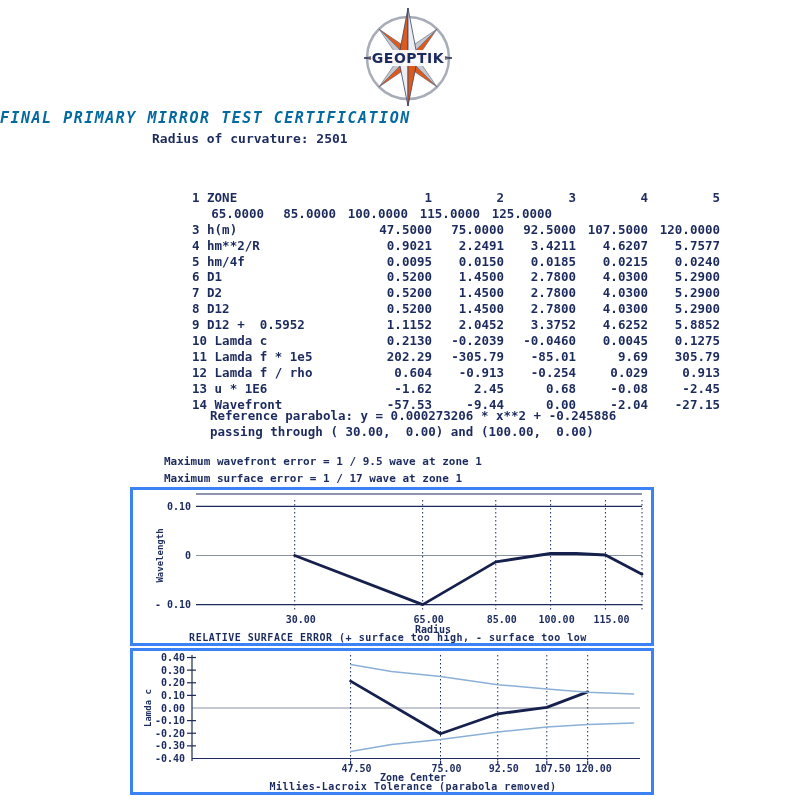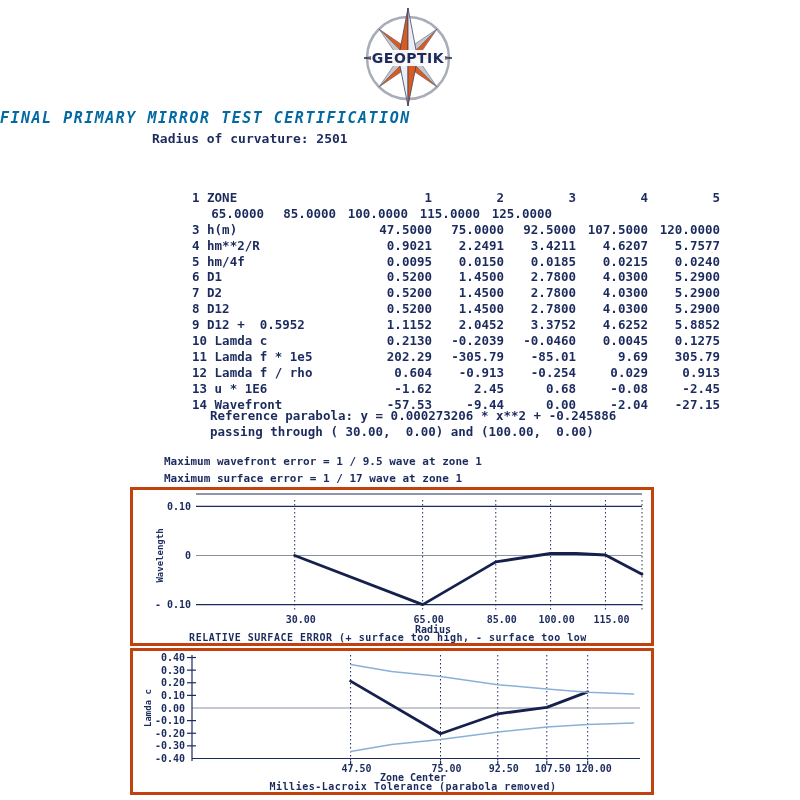--- a/index.html
+++ b/index.html
@@ -19,21 +19,21 @@
   .infoline{font-size:13px;line-height:19.5px;}
   .refline{font-size:12.5px;line-height:16px;}
   .maxline{font-size:11px;line-height:17px;padding-left:12px;}
   #info{left:152px;top:129px;}
   #zone-table{left:152px;top:190px;font-size:12.5px;font-weight:bold;}
   .trow{display:flex;height:15.9px;line-height:15.9px;margin-left:40px;}
   .tlbl{width:168px;white-space:pre;}
   .tval{width:72px;text-align:right;}
   #refnotes{left:210px;top:408px;}
   #maxnotes{left:152px;top:453px;}
-  .panel{border:3px solid #c2410c;background:#fff;text-align:center;}
+  .panel{border:3px solid #3b82f6;background:#fff;text-align:center;}
   #panel1{left:130px;top:487px;width:518px;height:153px;}
   #panel2{left:130px;top:648px;width:518px;height:141px;}
   #logo{left:352px;top:6px;}
 </style>
 </head>
 <body>
 
 <div id="logo" class="abs">
   <svg width="112" height="102" viewBox="0 0 112 102">
     <circle cx="56" cy="52" r="41" fill="none" stroke="#a8adb8" stroke-width="2.5"></circle>

